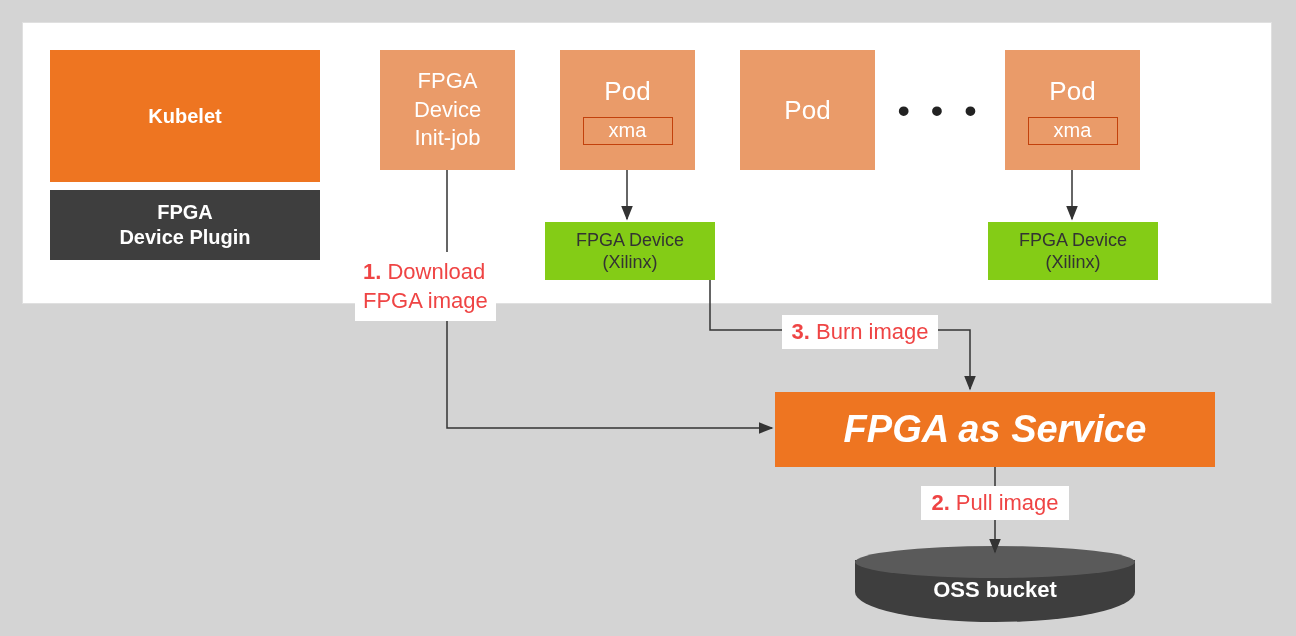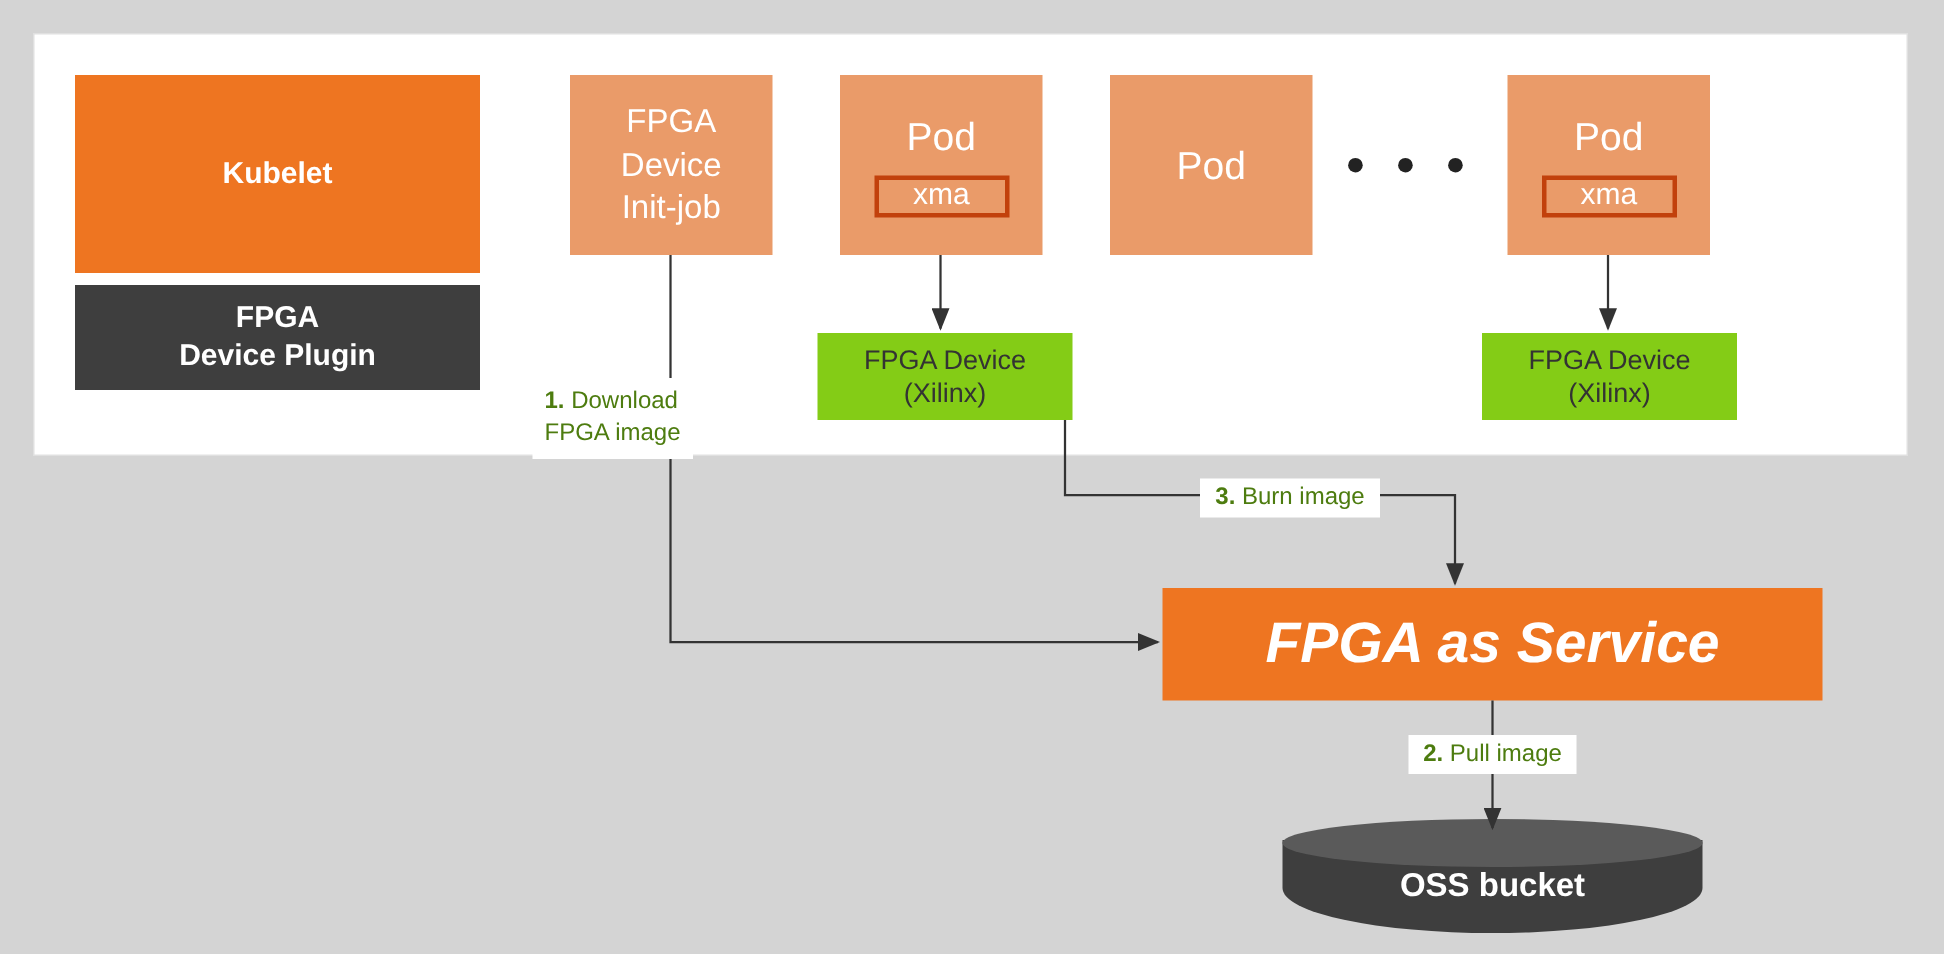--- a/index.html
+++ b/index.html
@@ -38,30 +38,30 @@
   }
   .dark-fill {
     background: #3e3e3e;
     color: #fff;
   }
   .gray-fill {
     background: #84cc16;
     color: #333;
   }
   .xma {
-    border: 3px solid #c2410c;
+    border: 1px solid #c2410c;
     color: #fff;
     font-size: 20px;
     padding: 2px 0;
   }
   .label-white {
     background: #fff;
     padding: 4px 10px;
-    font-size: 16px;
-    color: #4d7c0f;
+    font-size: 22px;
+    color: #ef4444;
   }
   svg.arrows {
     position: absolute;
     left: 0; top: 0;
     width: 1296px;
     height: 636px;
     pointer-events: none;
   }
   .cyl-top {
     position:absolute;

